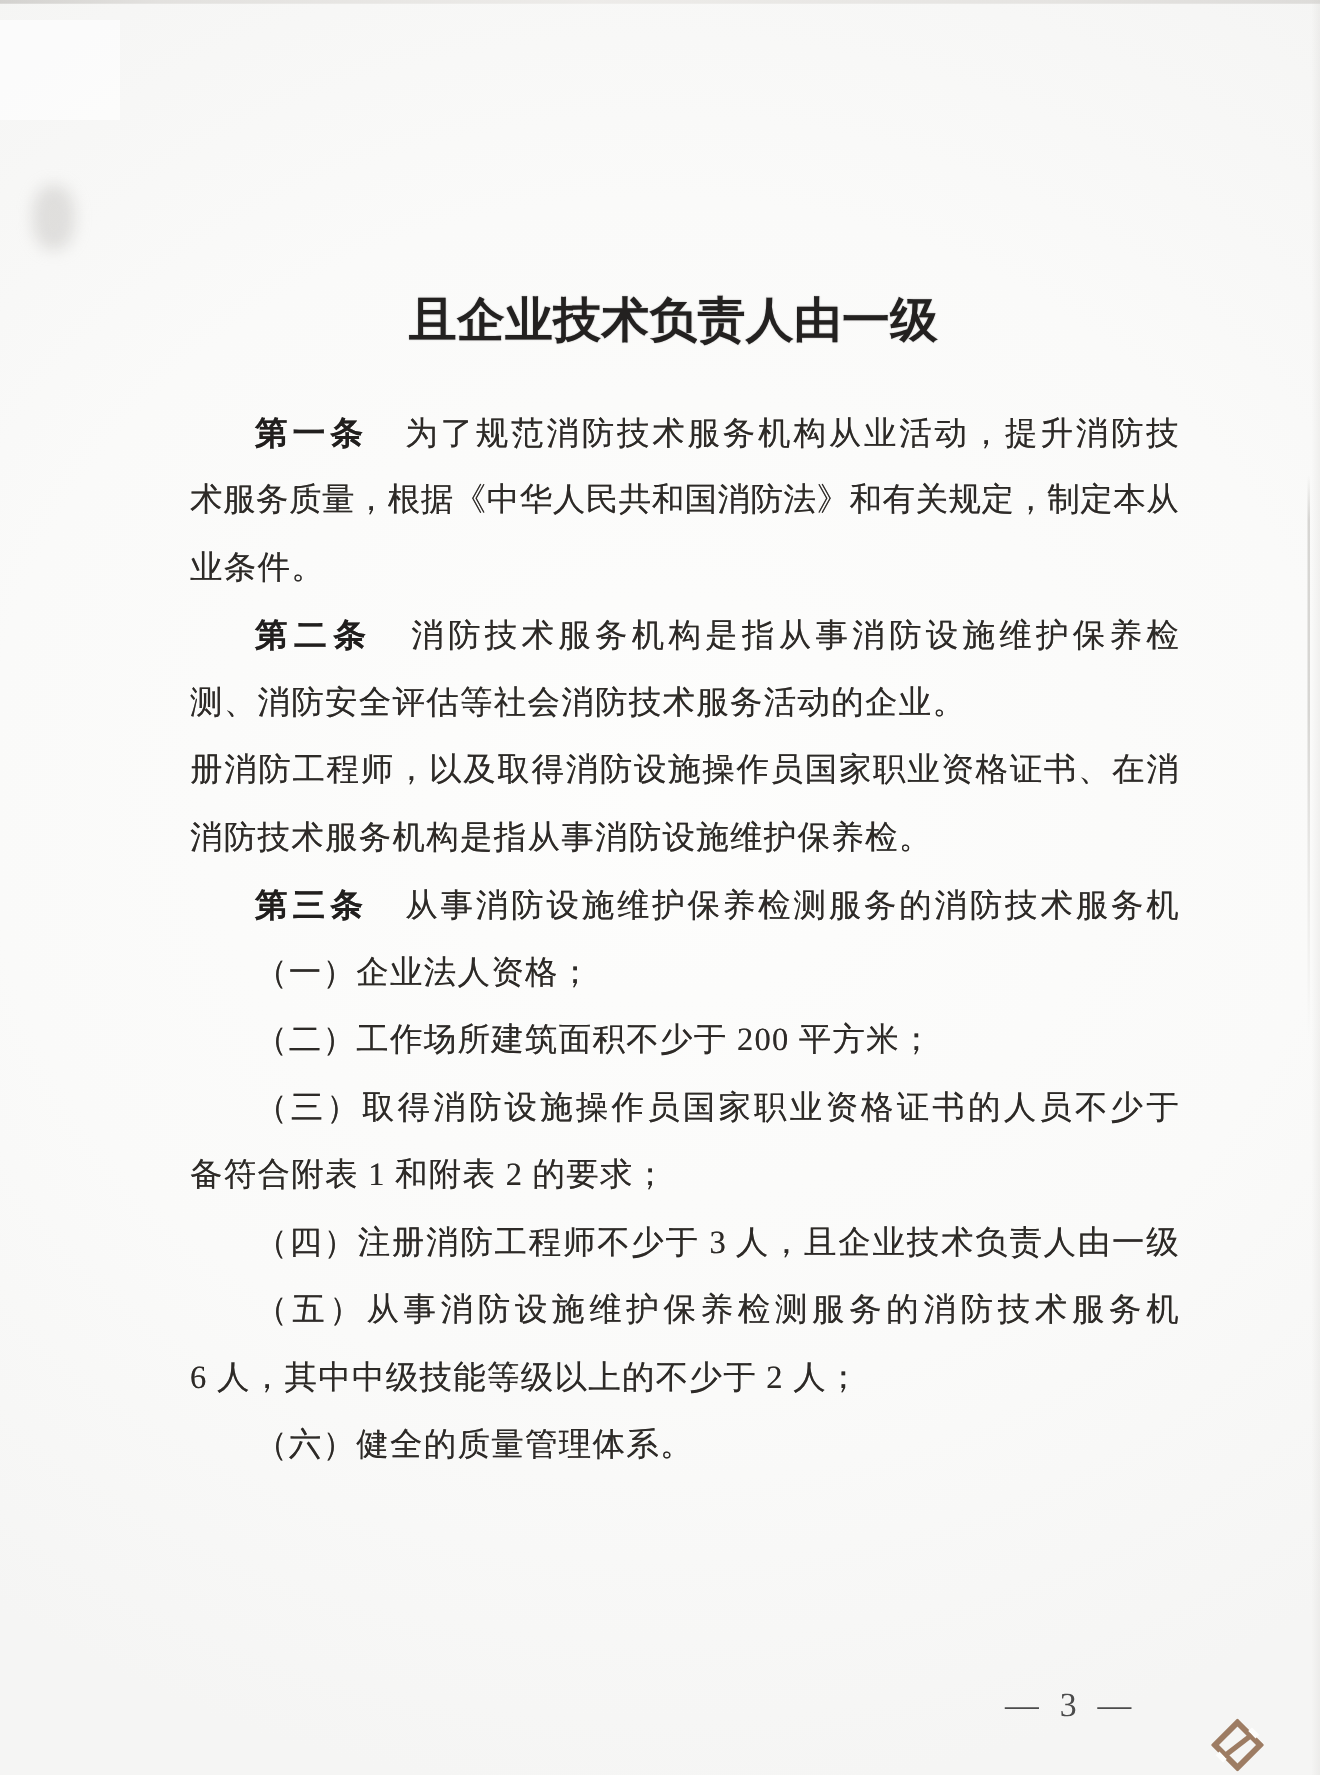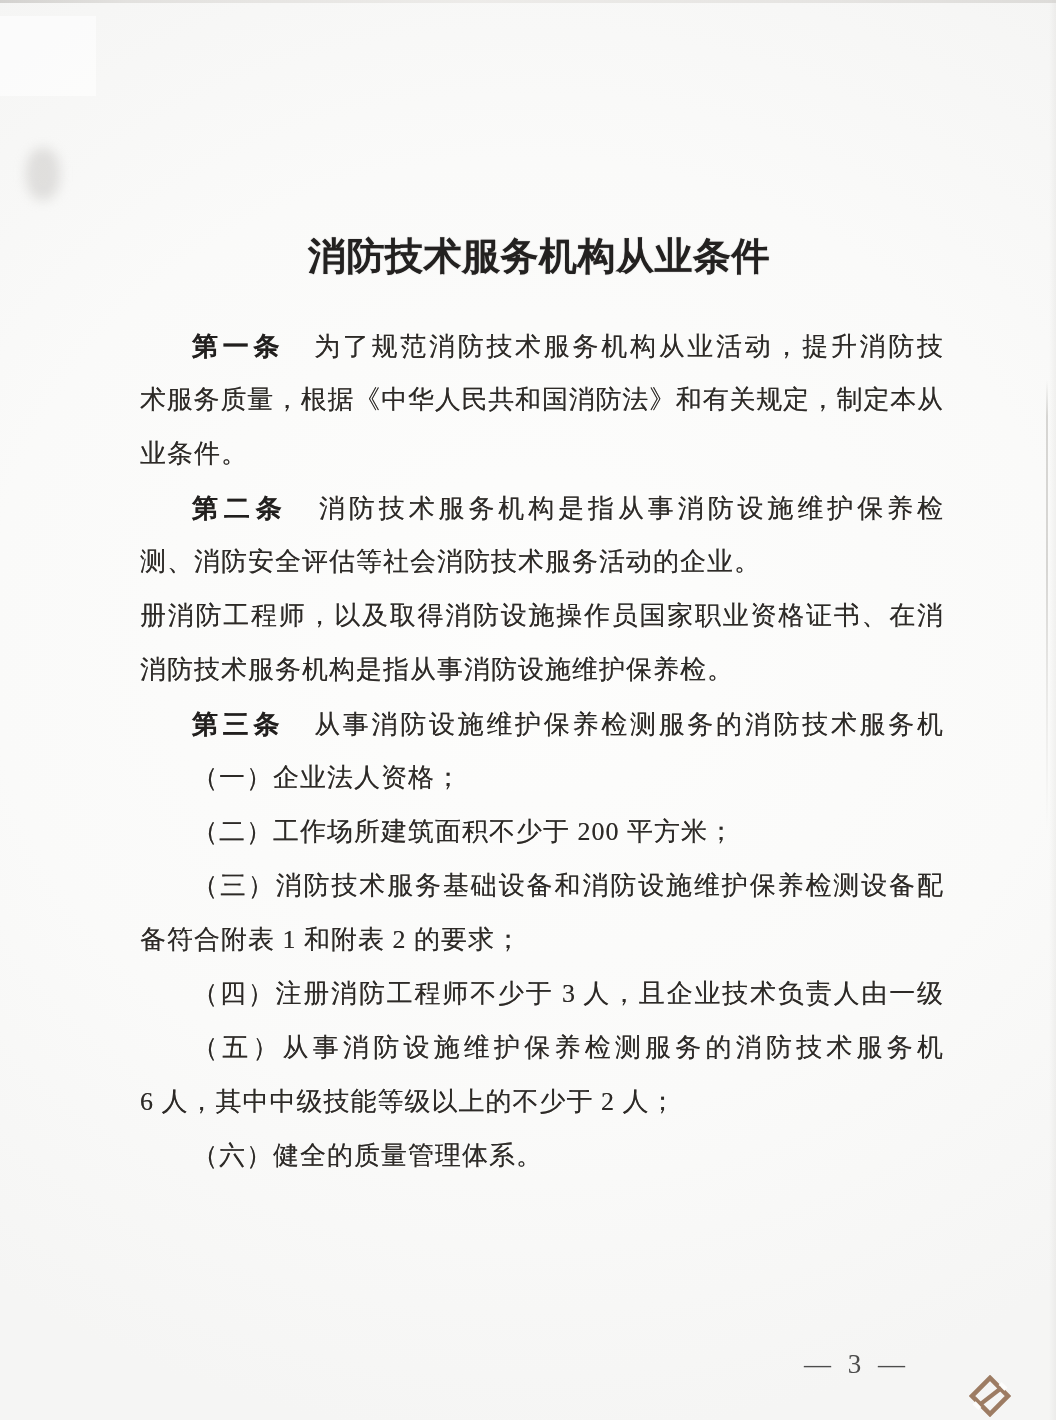--- a/index.html
+++ b/index.html
@@ -54,21 +54,21 @@
     color: #232120;
     text-shadow: 0 0 1px rgba(35,33,32,.55);
   }
   
   .doc-body {
     position: absolute; top: 319px; left: 140px; width: 803px;
     font-size: 26px; line-height: 54px;
     color: #2d2a27;
     text-shadow: 0 0 0.5px rgba(45,42,39,.6);
   }
-  .line { height: 54px; overflow: hidden; letter-spacing: 1px; white-space: normal; }
+  .line { height: 54px; overflow: hidden; letter-spacing: 1px; white-space: normal; margin-left: 12px; }
   .line.fill { text-align: justify; text-align-last: justify; letter-spacing: 0; }
   .line.first { text-indent: 2em; }
   .article-label {
     font-family: "Liberation Sans", "DejaVu Sans", sans-serif;
     font-weight: 700;
     letter-spacing: 2px;
     color: #211f1e;
   }
   .label-gap { display: inline-block; width: 1.05em; }
   
@@ -101,34 +101,34 @@
 <body>
 
 <div class="page">
 
   <div class="edge-top"></div>
   <div class="corner-patch"></div>
   <div class="smudge"></div>
   <div class="right-line"></div>
   <div class="edge-right"></div>
 
-  <div class="doc-title">消防技术服务机构从业条件</div>
+  <div class="doc-title">且企业技术负责人由一级</div>
 
   <div class="doc-body">
       <div class="line first fill"><span class="article-label">第一条</span><span class="label-gap"></span>为了规范消防技术服务机构从业活动，提升消防技</div>
       <div class="line fill">术服务质量，根据《中华人民共和国消防法》和有关规定，制定本从</div>
       <div class="line">业条件。</div>
       <div class="line first fill"><span class="article-label">第二条</span><span class="label-gap"></span>消防技术服务机构是指从事消防设施维护保养检</div>
       <div class="line">测、消防安全评估等社会消防技术服务活动的企业。</div>
       <div class="line fill">册消防工程师，以及取得消防设施操作员国家职业资格证书、在消</div>
       <div class="line">消防技术服务机构是指从事消防设施维护保养检。</div>
       <div class="line first fill"><span class="article-label">第三条</span><span class="label-gap"></span>从事消防设施维护保养检测服务的消防技术服务机</div>
       <div class="line first">（一）企业法人资格；</div>
       <div class="line first">（二）工作场所建筑面积不少于 200 平方米；</div>
-      <div class="line first fill">（三）消防技术服务基础设备和消防设施维护保养检测设备配</div>
+      <div class="line first fill">（三）取得消防设施操作员国家职业资格证书的人员不少于</div>
       <div class="line">备符合附表 1 和附表 2 的要求；</div>
       <div class="line first fill">（四）注册消防工程师不少于 3 人，且企业技术负责人由一级</div>
       <div class="line first fill">（五）从事消防设施维护保养检测服务的消防技术服务机</div>
       <div class="line">6 人，其中中级技能等级以上的不少于 2 人；</div>
       <div class="line first">（六）健全的质量管理体系。</div>
     </div>
 
   <div class="page-number">— 3 —</div>
 
   <div class="watermark">

